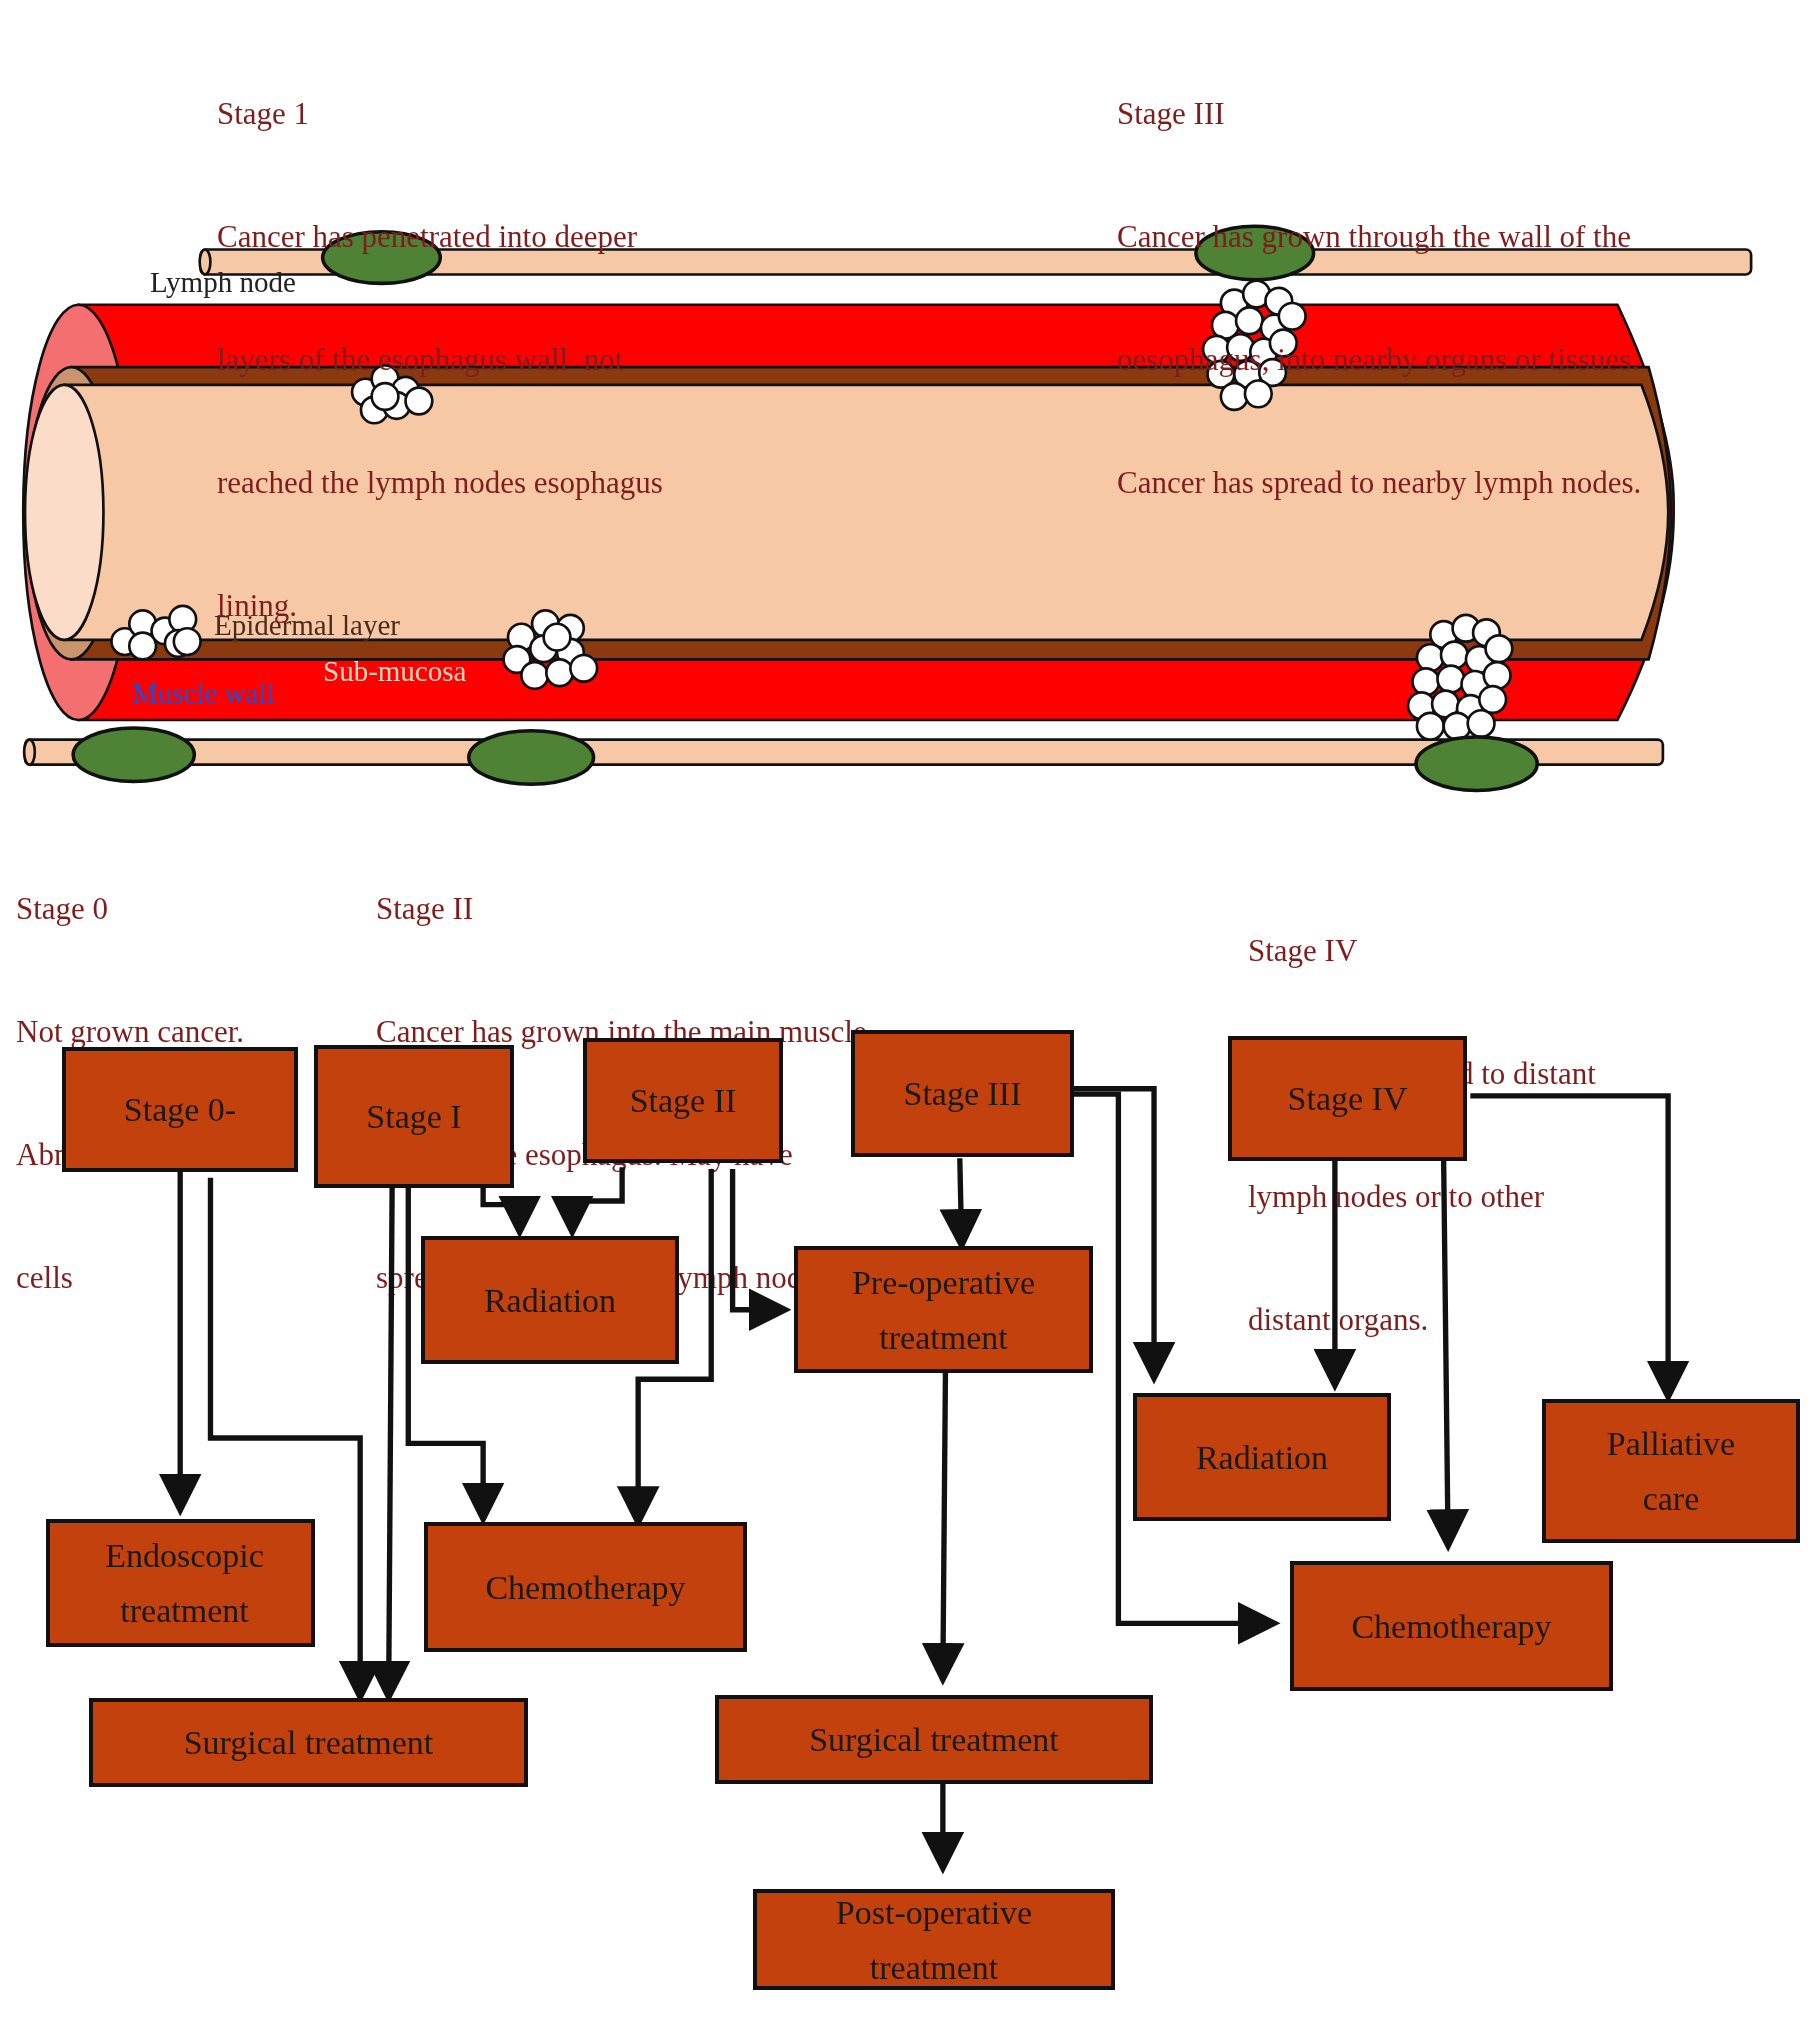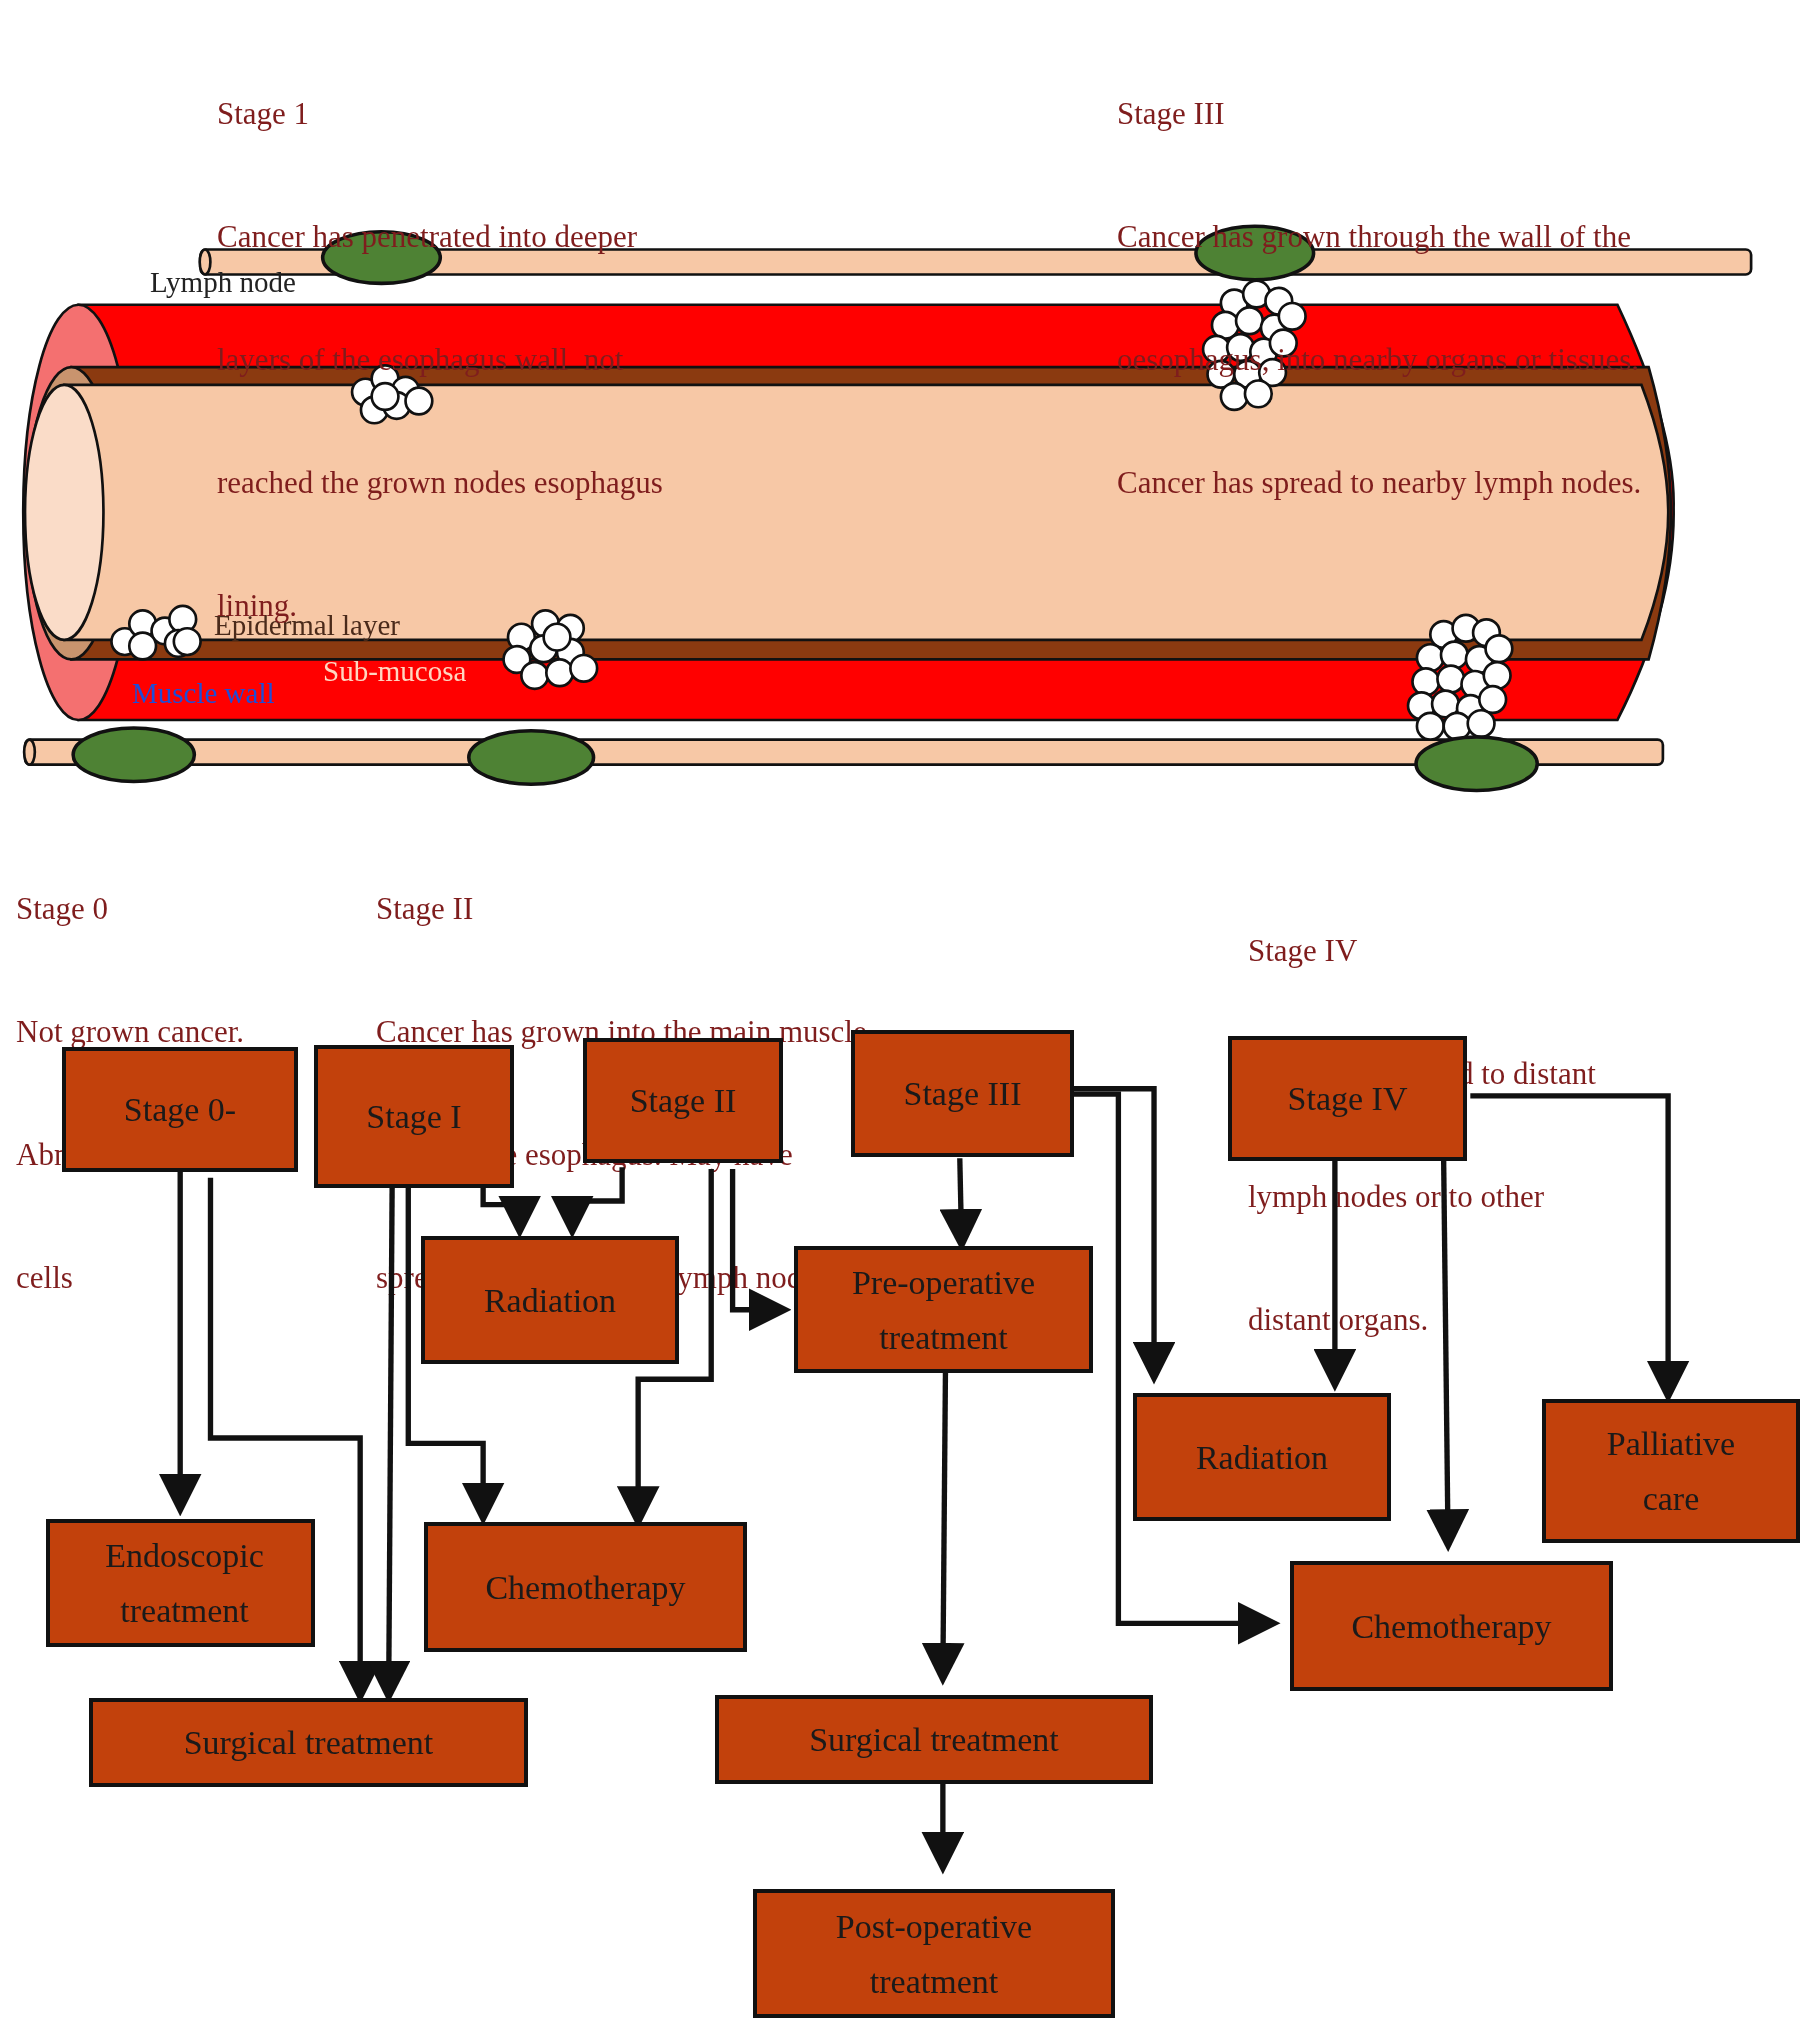--- a/index.html
+++ b/index.html
@@ -126,21 +126,21 @@
 
 <div class="lbl" style="left:150px;top:266px;color:#222;">Lymph node</div>
 <div class="lbl" style="left:214px;top:609px;color:#4a2a1a;">Epidermal layer</div>
 <div class="lbl" style="left:323px;top:655px;color:#ffd6c0;">Sub-mucosa</div>
 <div class="lbl" style="left:132px;top:677px;color:#1d4ed8;">Muscle wall</div>
 
 <div class="txt" style="left:217px;top:10.7px;">
   <span class="line">Stage 1</span>
   <span class="line">Cancer has penetrated into deeper</span>
   <span class="line">layers of the esophagus wall  not</span>
-  <span class="line">reached the grown nodes esophagus</span>
+  <span class="line">reached the lymph nodes esophagus</span>
   <span class="line">lining.</span>
 </div>
 <div class="txt" style="left:1117px;top:10.7px;">
   <span class="line">Stage III</span>
   <span class="line">Cancer has grown through the wall of the</span>
   <span class="line">oesophagus, into nearby organs or tissues.</span>
   <span class="line">Cancer has spread to nearby lymph nodes.</span>
 </div>
 <div class="txt" style="left:16px;top:806px;">
   <span class="line">Stage 0</span>
@@ -232,21 +232,21 @@
 </div>
 <div class="box" style="left:424px;top:1522px;width:323px;height:130px;">
   <span>Chemotherapy</span>
 </div>
 <div class="box" style="left:89px;top:1698px;width:439px;height:89px;">
   <span>Surgical  treatment</span>
 </div>
 <div class="box" style="left:715px;top:1695px;width:438px;height:89px;">
   <span>Surgical  treatment</span>
 </div>
-<div class="box" style="left:753px;top:1889px;width:362px;height:129px;">
+<div class="box" style="left:753px;top:1889px;width:362px;height:101px;">
   <span>Post-operative</span>
   <span>treatment</span>
 </div>
 <div class="box" style="left:1133px;top:1393px;width:258px;height:128px;">
   <span>Radiation</span>
 </div>
 <div class="box" style="left:1290px;top:1561px;width:323px;height:130px;">
   <span>Chemotherapy</span>
 </div>
 <div class="box" style="left:1542px;top:1399px;width:258px;height:144px;">

